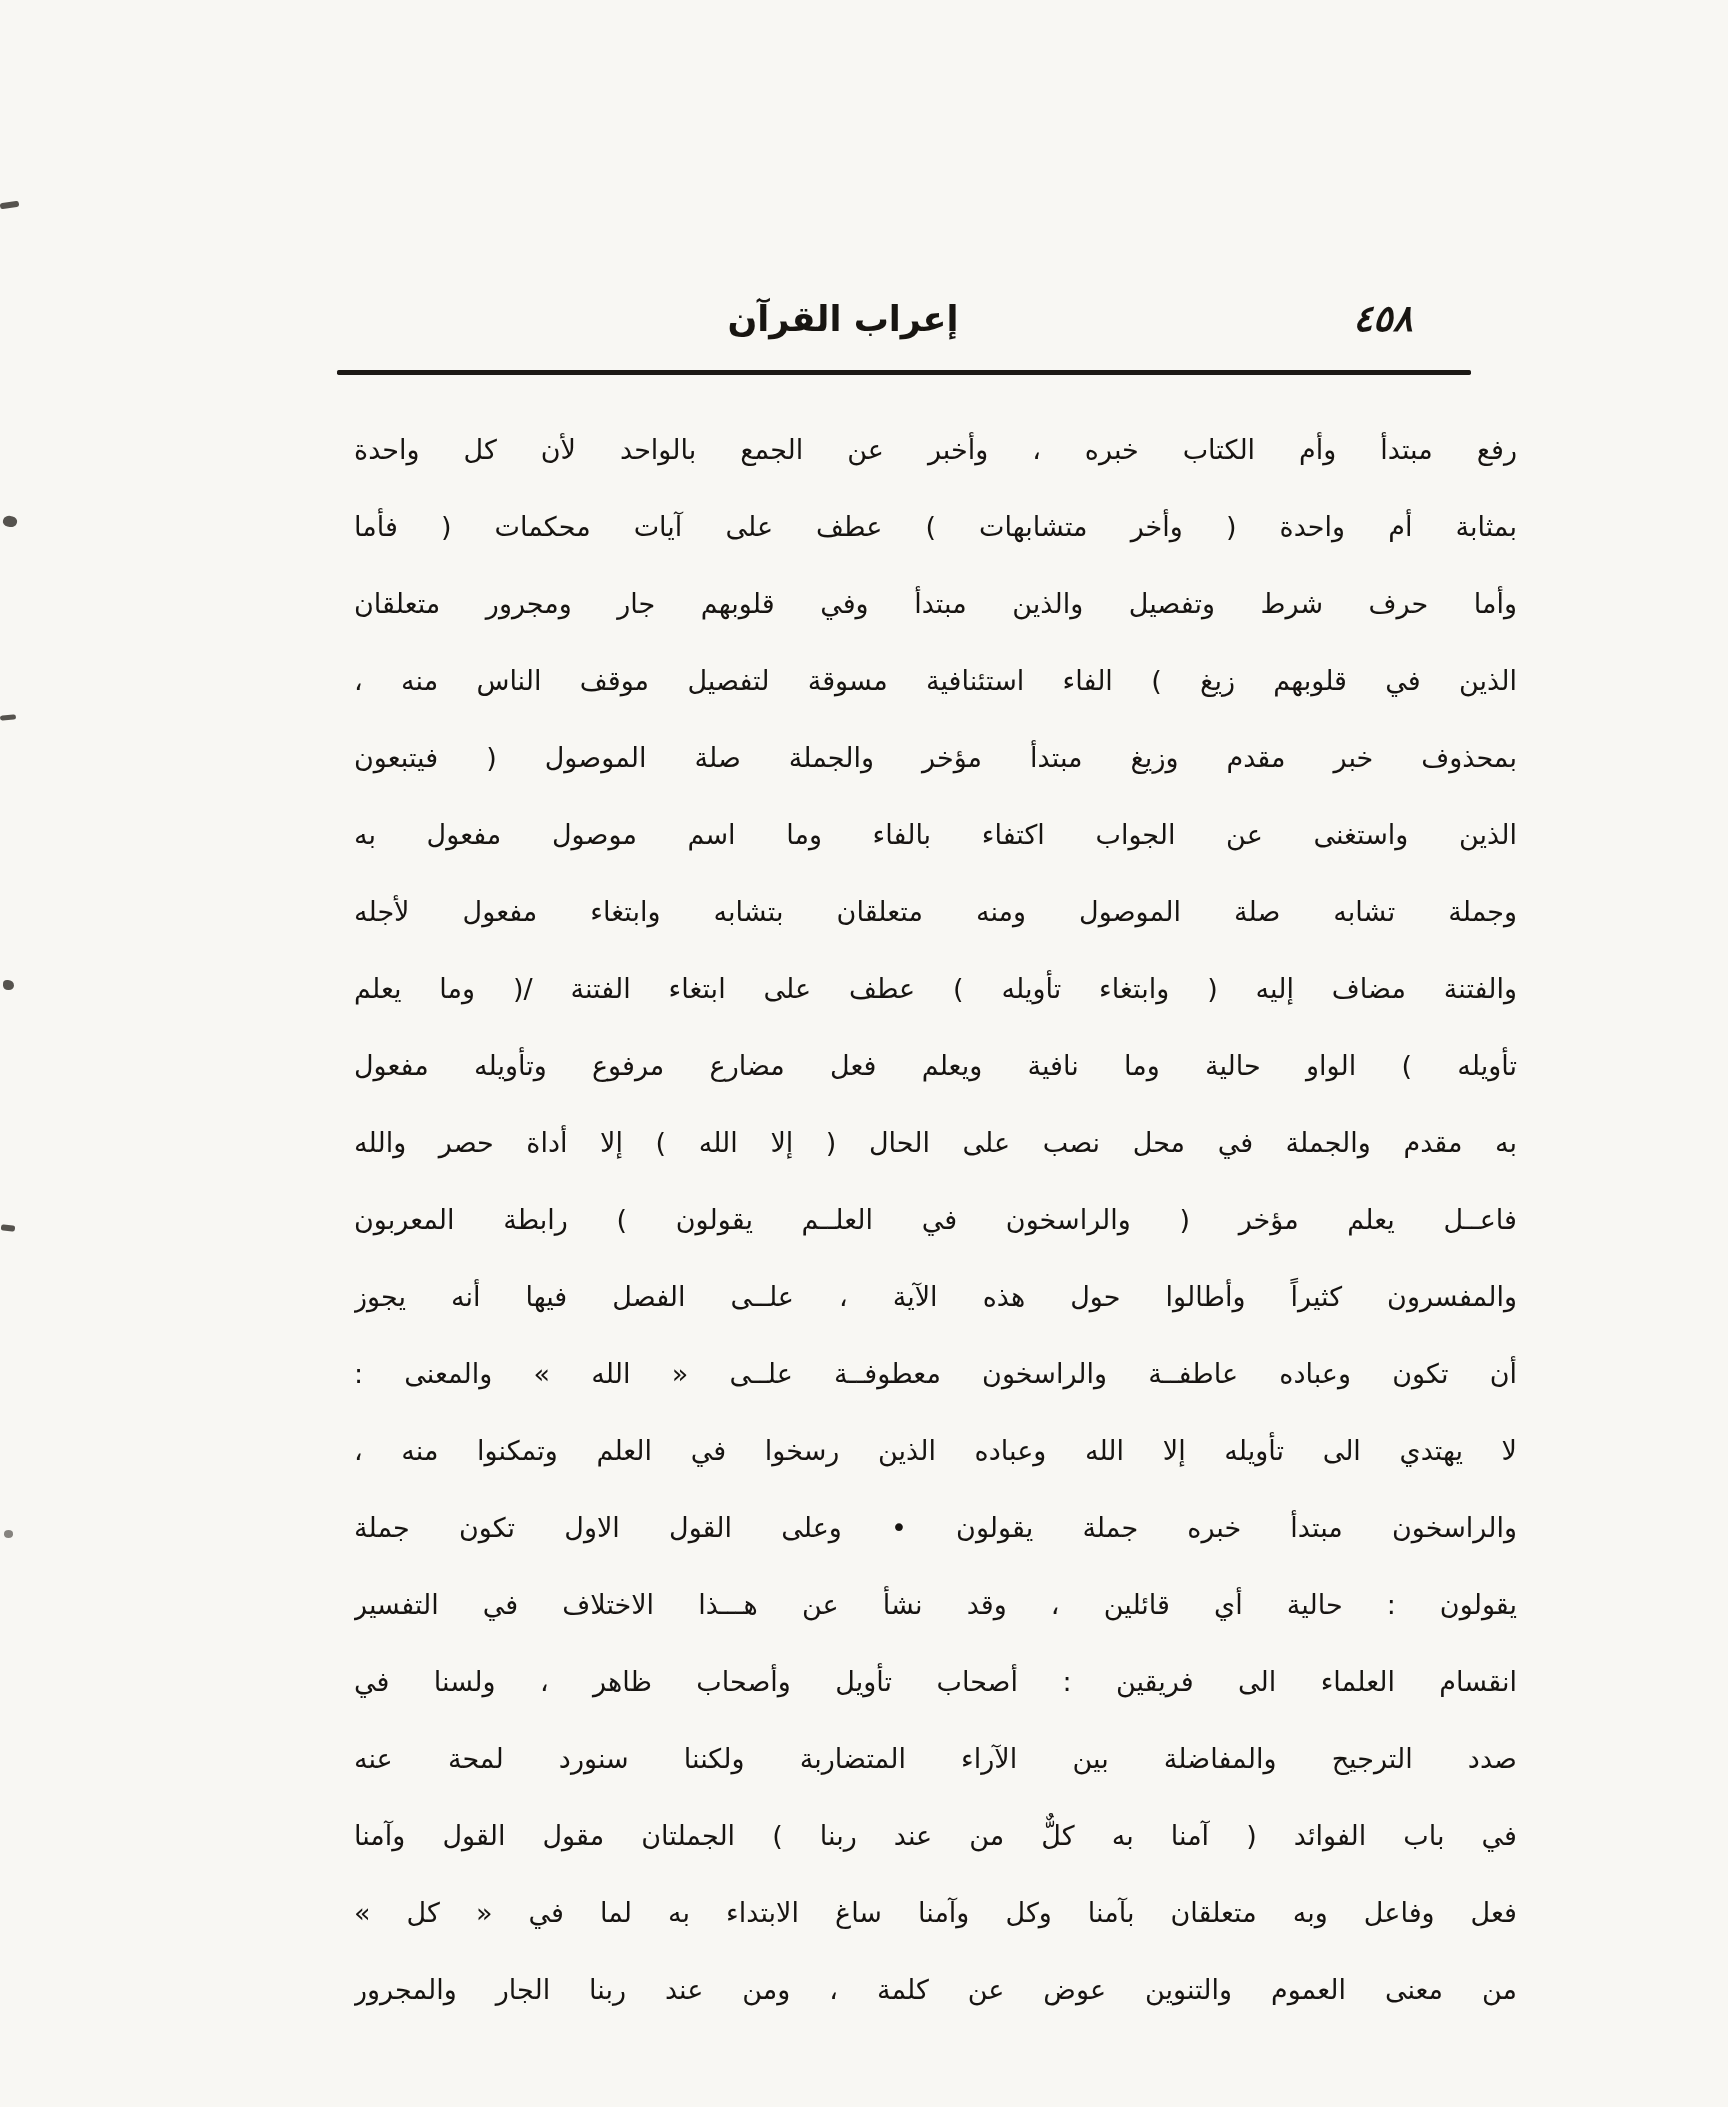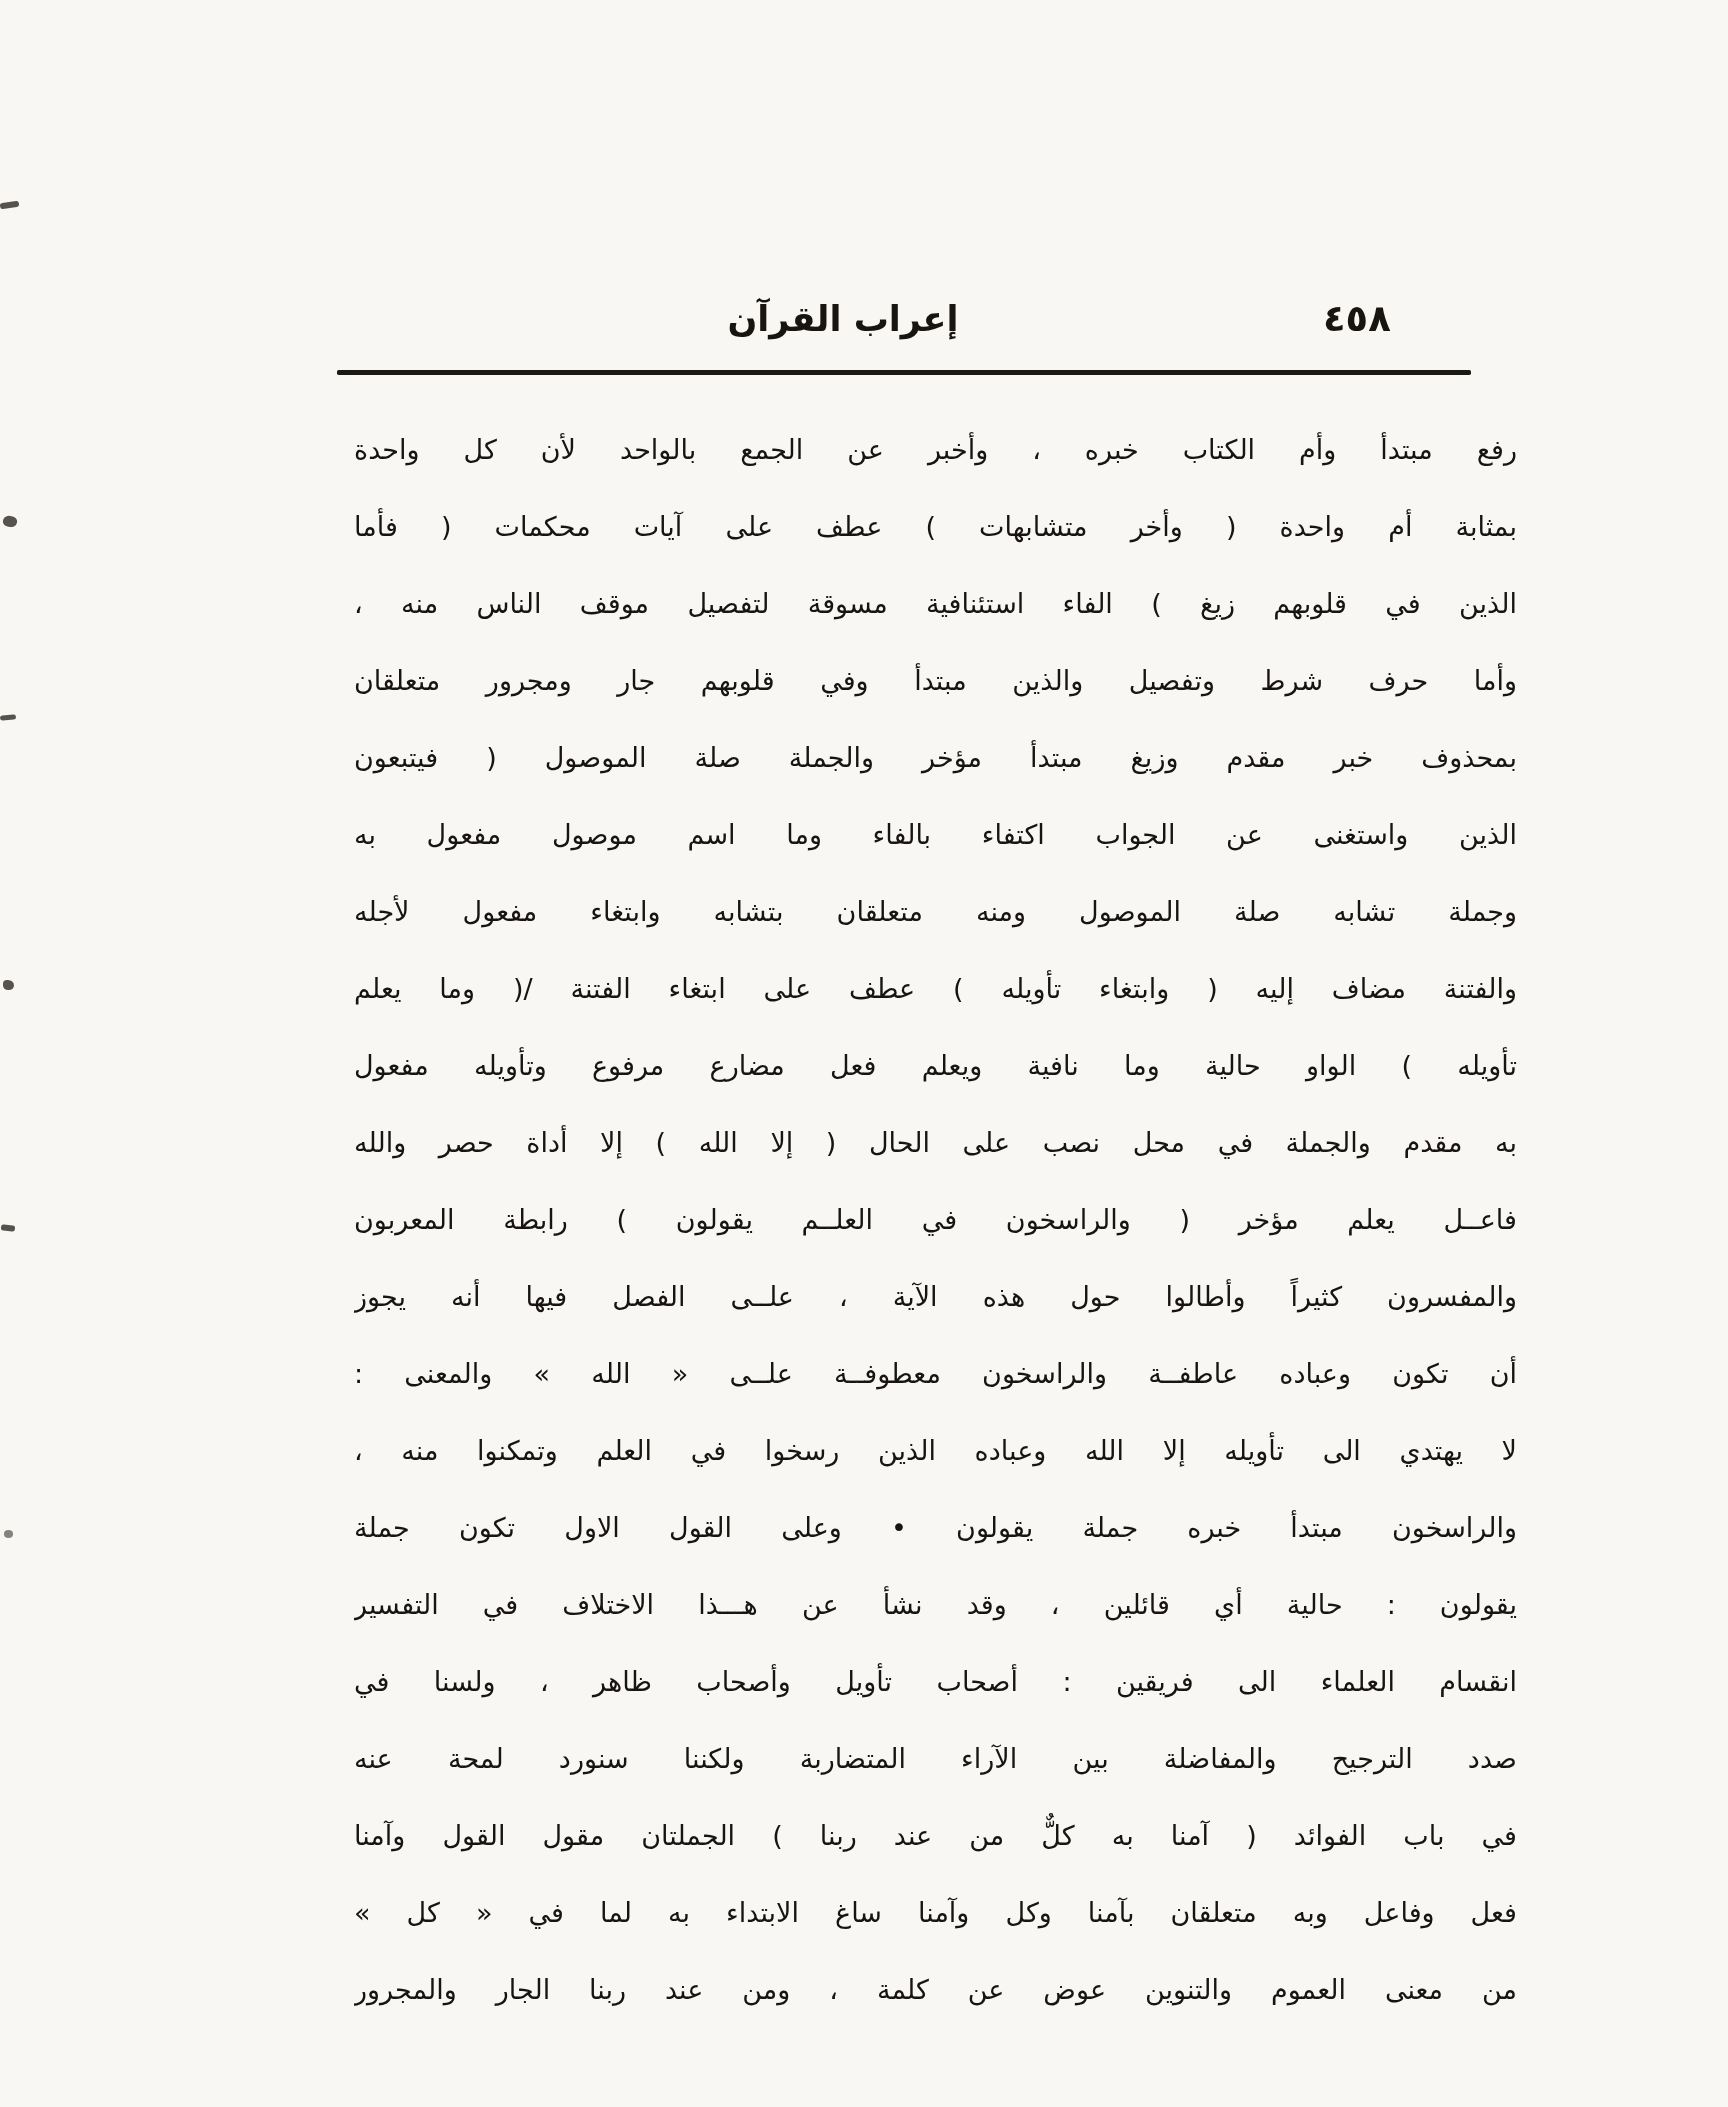--- a/index.html
+++ b/index.html
@@ -34,25 +34,26 @@
     left: 843px;
     top: 0;
     transform: translateX(-50%);
     font-size: 35px;
     font-weight: bold;
     letter-spacing: 0.8px;
     white-space: nowrap;
   }
   .page-number {
     position: absolute;
-    left: 1323px;
+    left: 1353px;
     top: -2.5px;
     font-size: 37px;
     font-weight: bold;
     white-space: nowrap;
+    font-style: italic;
   }
   .header-rule {
     position: absolute;
     top: 370px;
     left: 337px;
     width: 1134px;
     height: 4.6px;
     background: #1c1915;
     border-radius: 1.7px;
   }
@@ -96,22 +97,22 @@
   <div class="header">
     <span class="running-title">إعراب القرآن</span>
     <span class="page-number">٤٥٨</span>
   </div>
 
   <div class="header-rule"></div>
 
   <div class="body-text">
     <div class="text-line">رفع مبتدأ وأم الكتاب خبره ، وأخبر عن الجمع بالواحد لأن كل واحدة</div>
     <div class="text-line">بمثابة أم واحدة ( وأخر متشابهات ) عطف على آيات محكمات ( فأما</div>
+    <div class="text-line">وأما حرف شرط وتفصيل والذين مبتدأ وفي قلوبهم جار ومجرور متعلقان</div>
     <div class="text-line">الذين في قلوبهم زيغ ) الفاء استئنافية مسوقة لتفصيل موقف الناس منه ،</div>
-    <div class="text-line">وأما حرف شرط وتفصيل والذين مبتدأ وفي قلوبهم جار ومجرور متعلقان</div>
     <div class="text-line">بمحذوف خبر مقدم وزيغ مبتدأ مؤخر والجملة صلة الموصول ( فيتبعون</div>
     <div class="text-line">الذين واستغنى عن الجواب اكتفاء بالفاء وما اسم موصول مفعول به</div>
     <div class="text-line">وجملة تشابه صلة الموصول ومنه متعلقان بتشابه وابتغاء مفعول لأجله</div>
     <div class="text-line">والفتنة مضاف إليه ( وابتغاء تأويله ) عطف على ابتغاء الفتنة /( وما يعلم</div>
     <div class="text-line">تأويله ) الواو حالية وما نافية ويعلم فعل مضارع مرفوع وتأويله مفعول</div>
     <div class="text-line">به مقدم والجملة في محل نصب على الحال ( إلا الله ) إلا أداة حصر والله</div>
     <div class="text-line">فاعــل يعلم مؤخر ( والراسخون في العلــم يقولون ) رابطة المعربون</div>
     <div class="text-line">والمفسرون كثيراً وأطالوا حول هذه الآية ، علــى الفصل فيها أنه يجوز</div>
     <div class="text-line">أن تكون وعباده عاطفــة والراسخون معطوفــة علــى « الله » والمعنى :</div>
     <div class="text-line">لا يهتدي الى تأويله إلا الله وعباده الذين رسخوا في العلم وتمكنوا منه ،</div>

